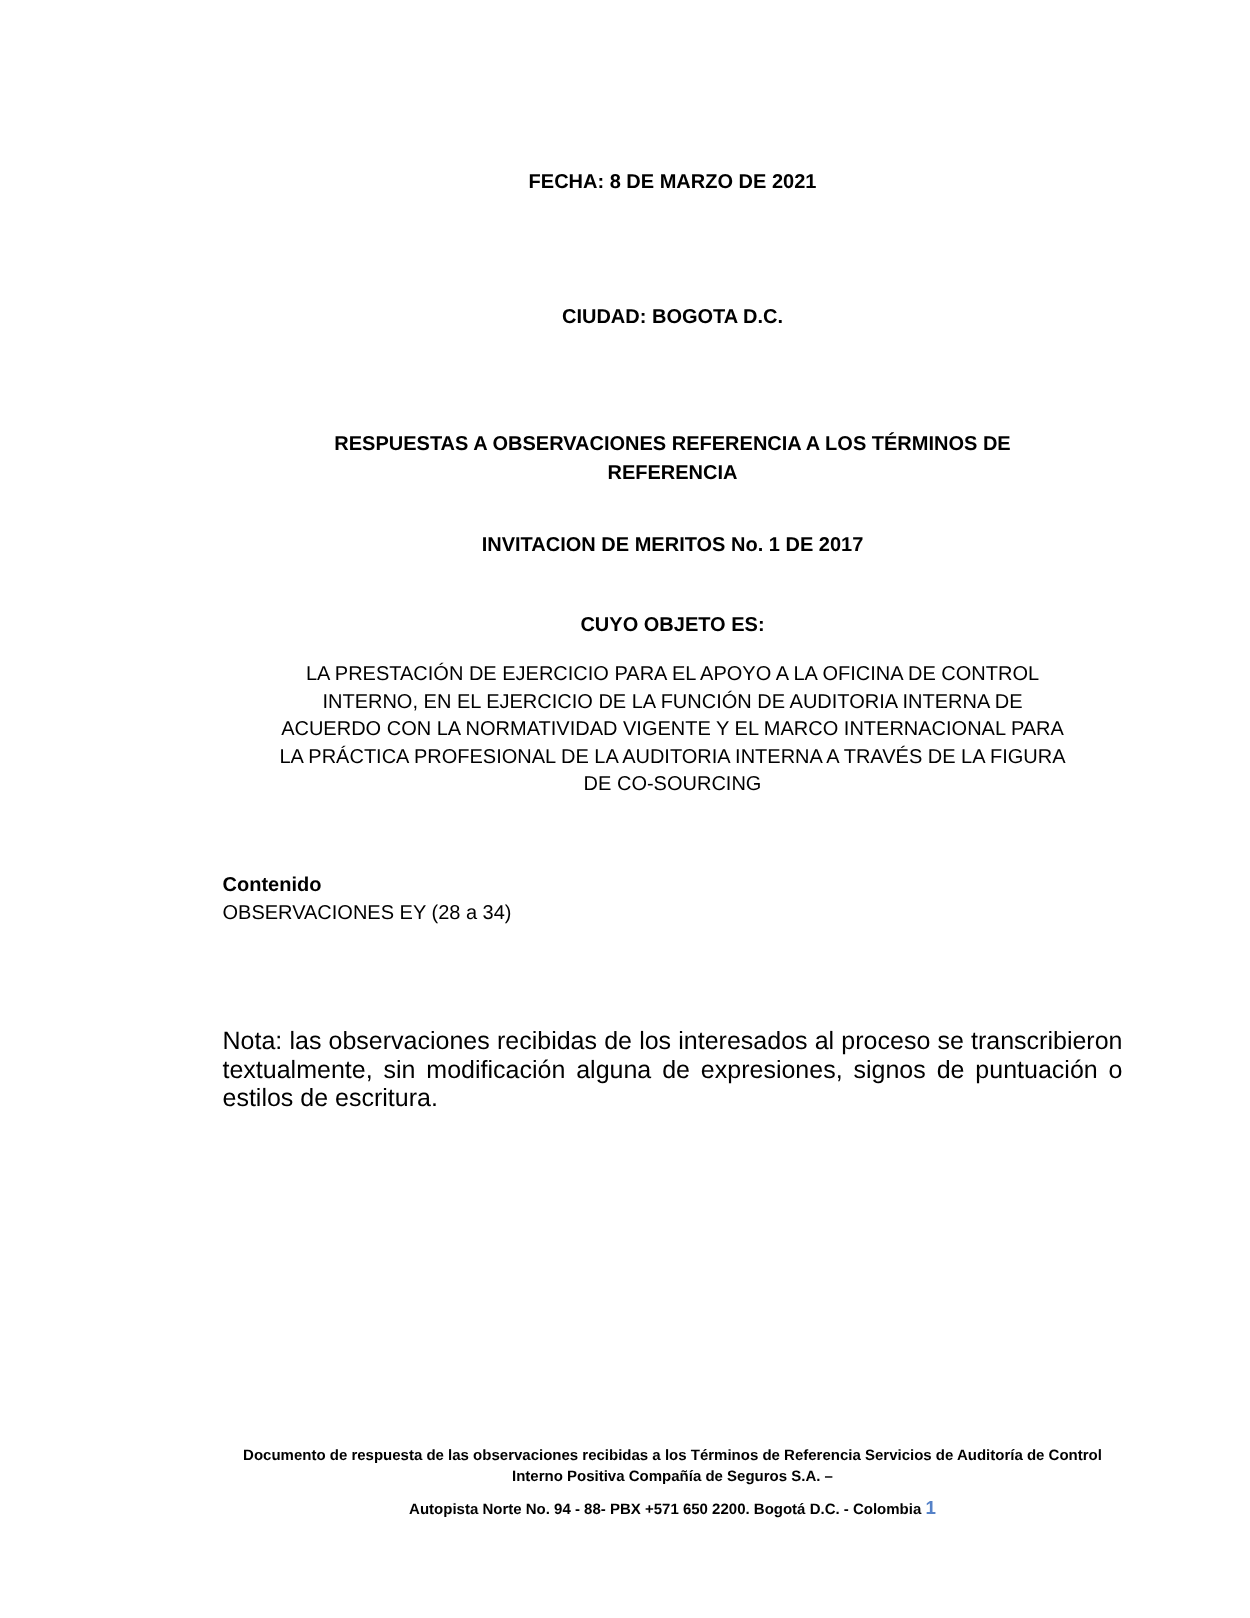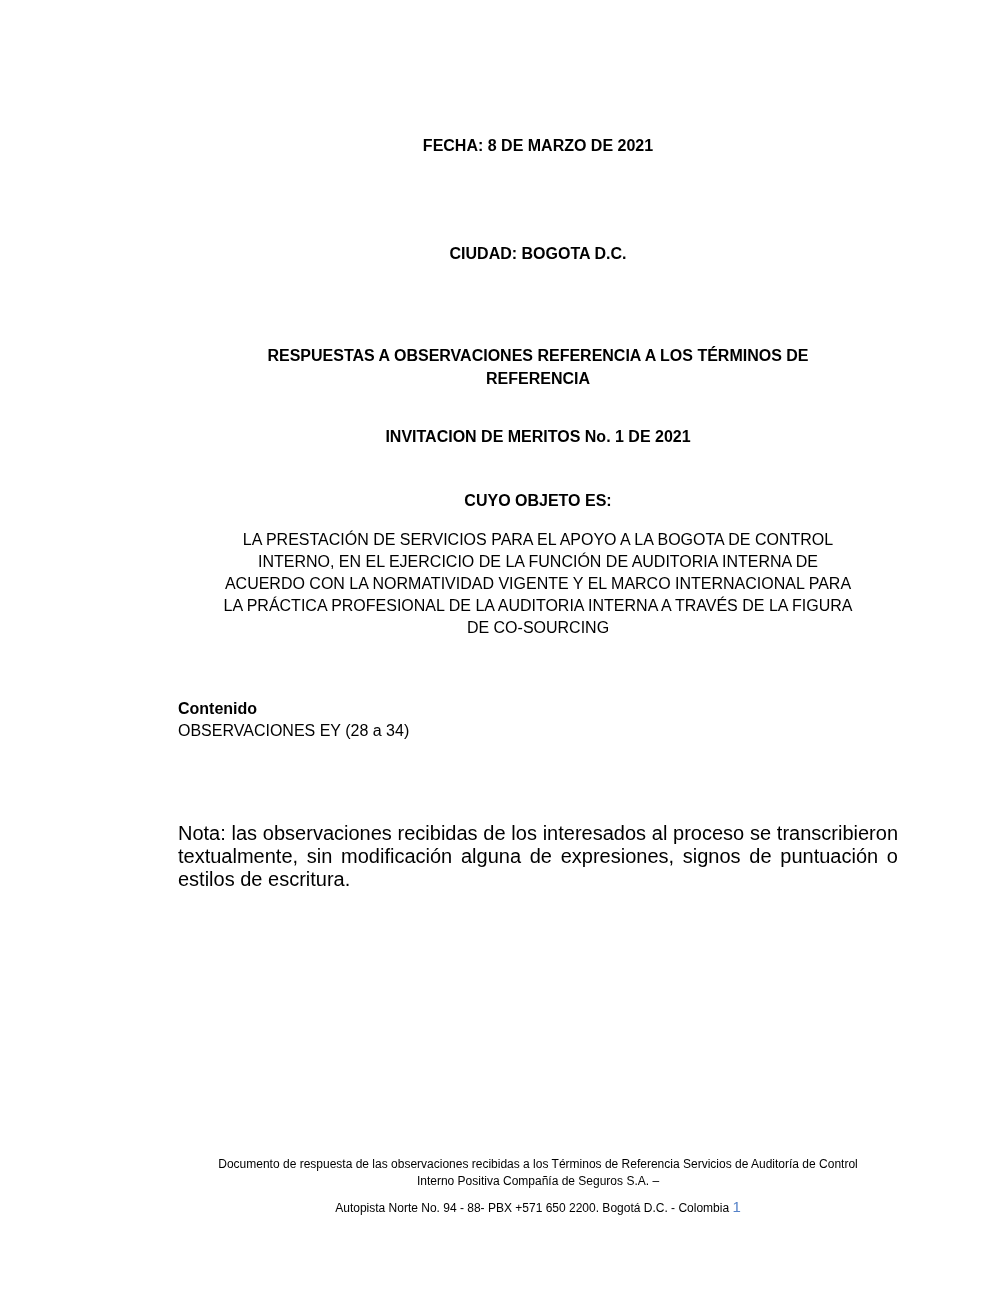--- a/index.html
+++ b/index.html
@@ -43,20 +43,21 @@
   .nota {
     font-size: 20px;
     line-height: 23px;
     text-align: justify;
   }
   .footer {
     font-size: 12px;
     line-height: 17px;
     text-align: center;
     color: #000000;
+    font-weight: bold;
   }
   .footer-line { display: block; }
   .pagenum {
     font-size: 15px;
     line-height: 17px;
   }
 </style>
 </head>
 <body>
 
@@ -64,26 +65,26 @@
 
   <div class="block heading" style="top:134px;">FECHA: 8 DE MARZO DE 2021</div>
 
   <div class="block heading" style="top:242px;">CIUDAD: BOGOTA D.C.</div>
 
   <div class="block heading" style="top:344px;">
     <span class="objeto-line" style="font-weight:bold; line-height:23px;">RESPUESTAS A OBSERVACIONES REFERENCIA A LOS TÉRMINOS DE</span>
     <span class="objeto-line" style="font-weight:bold; line-height:23px;">REFERENCIA</span>
   </div>
 
-  <div class="block heading" style="top:425px;">INVITACION DE MERITOS No. 1 DE 2021</div>
+  <div class="block heading" style="top:425px;">INVITACION DE MERITOS No. 1 DE 2017</div>
 
   <div class="block heading" style="top:489px;">CUYO OBJETO ES:</div>
 
   <div class="block center" style="top:529px;">
-    <span class="objeto-line">LA PRESTACIÓN DE SERVICIOS PARA EL APOYO A LA BOGOTA DE CONTROL</span>
+    <span class="objeto-line">LA PRESTACIÓN DE EJERCICIO PARA EL APOYO A LA OFICINA DE CONTROL</span>
     <span class="objeto-line">INTERNO, EN EL EJERCICIO DE LA FUNCIÓN DE AUDITORIA INTERNA DE</span>
     <span class="objeto-line">ACUERDO CON LA NORMATIVIDAD VIGENTE Y EL MARCO INTERNACIONAL PARA</span>
     <span class="objeto-line">LA PRÁCTICA PROFESIONAL DE LA AUDITORIA INTERNA A TRAVÉS DE LA FIGURA</span>
     <span class="objeto-line">DE CO-SOURCING</span>
   </div>
 
   <div class="block left contents-list" style="top:698px;">
     <span class="objeto-line bold">Contenido</span>
     <span class="objeto-line">OBSERVACIONES EY (28 a 34)</span>
   </div>

